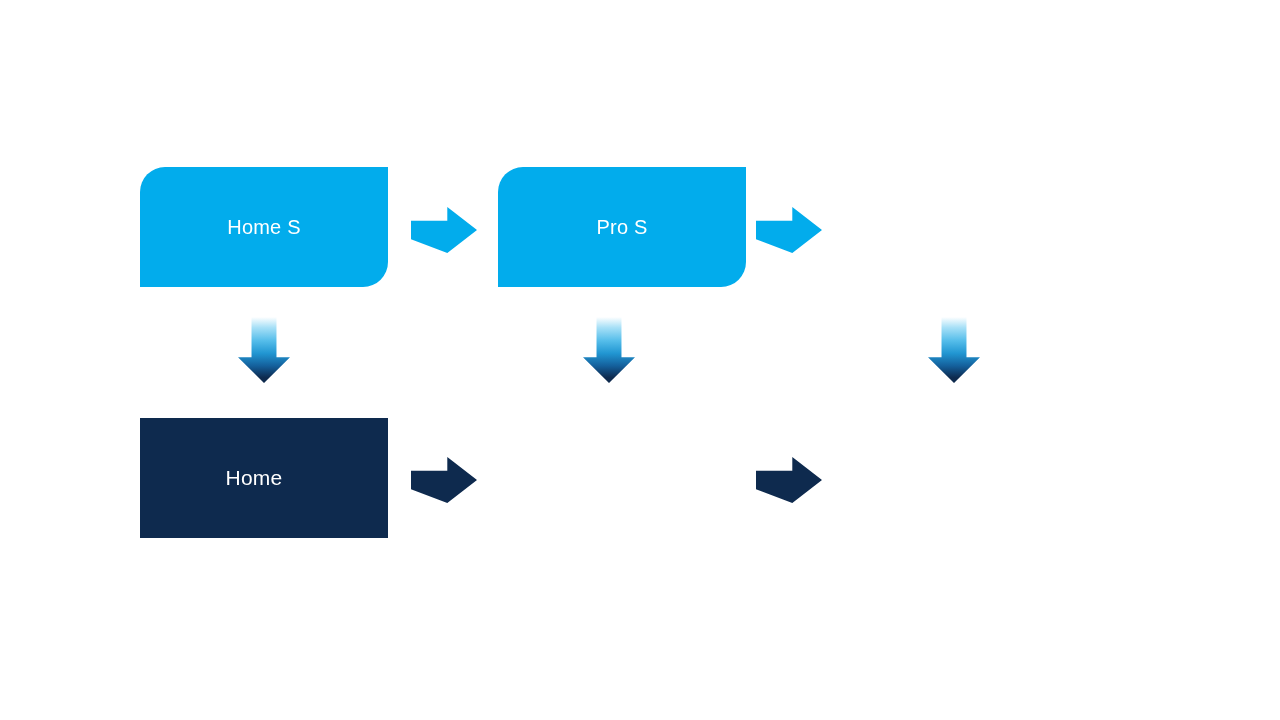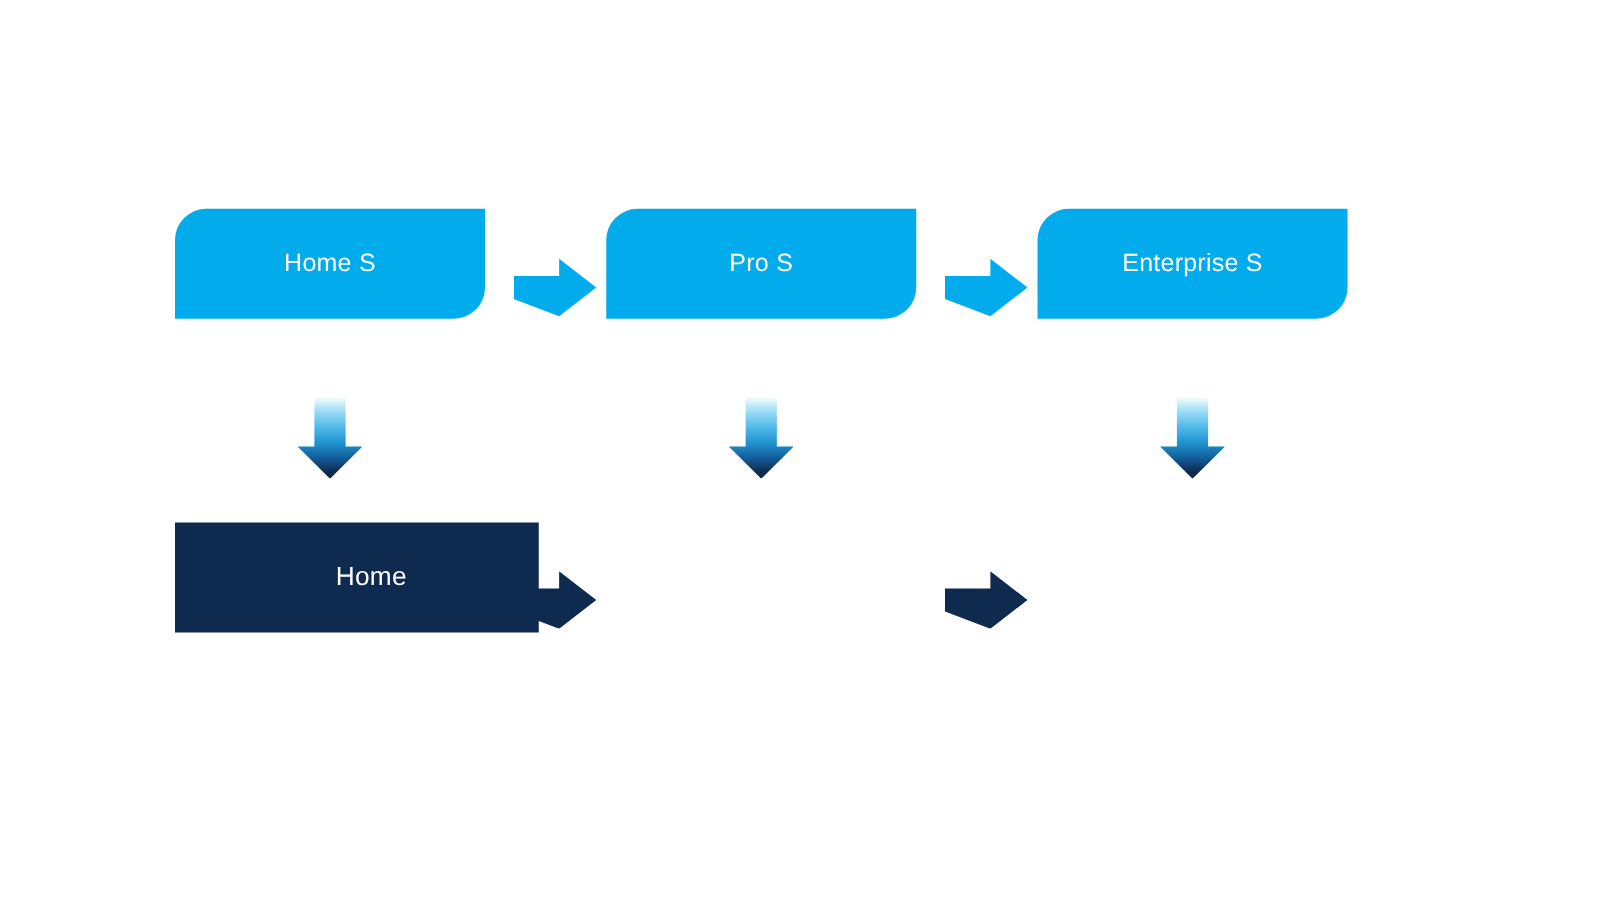--- a/index.html
+++ b/index.html
@@ -14,43 +14,43 @@
     position: relative;
     font-family: "Liberation Sans", sans-serif;
   }
   .canvas {
     position: absolute;
     inset: 0;
   }
   .box {
     position: absolute;
     width: 248px;
-    height: 88px;
+    height: 120px;
     display: flex;
     align-items: center;
     justify-content: center;
     color: var(--label-text, #ffffff);
     font-size: 20px;
     letter-spacing: 0.2px;
   }
   .box-top {
     background: var(--accent-blue, #02acec);
     border-radius: 25px 0 25px 0; 
   }
   .box-bottom {
     background: var(--navy, #0e2a4e);
     font-size: 21px;
   }
   .box-bottom .box-label {
     transform: translateX(-10px);
   }
   .row-top  { top: 167px; }
-  .row-bottom { top: 418px; padding-left: 43px; }
+  .row-bottom { top: 418px; }
   .col-1 { left: 140px; }
-  .col-2 { left: 485px; }
+  .col-2 { left: 498px; }
   .col-3 { left: 830px; }
 
   
   .arrow-right {
     position: absolute;
     width: 66px;
     height: 46px;
     clip-path: polygon(0 30%, 55% 30%, 55% 0, 100% 50%, 55% 100%, 0 70%);
   }
   .arrow-right-top {
@@ -89,23 +89,20 @@
 <body>
 
 <div class="canvas">
 
   <div class="box box-top row-top col-1">
     <span class="box-label">Home S</span>
   </div>
   <div class="box box-top row-top col-2">
     <span class="box-label">Pro S</span>
   </div>
-  <div class="box box-top row-top col-3">
-    <span class="box-label">Enterprise S</span>
-  </div>
 
   <div class="arrow-right arrow-right-top h-arrow-row-top h-arrow-gap-1"></div>
   <div class="arrow-right arrow-right-top h-arrow-row-top h-arrow-gap-2"></div>
 
   <div class="arrow-down v-arrow-1"></div>
   <div class="arrow-down v-arrow-2"></div>
   <div class="arrow-down v-arrow-3"></div>
 
   <div class="box box-bottom row-bottom col-1">
     <span class="box-label">Home</span>

